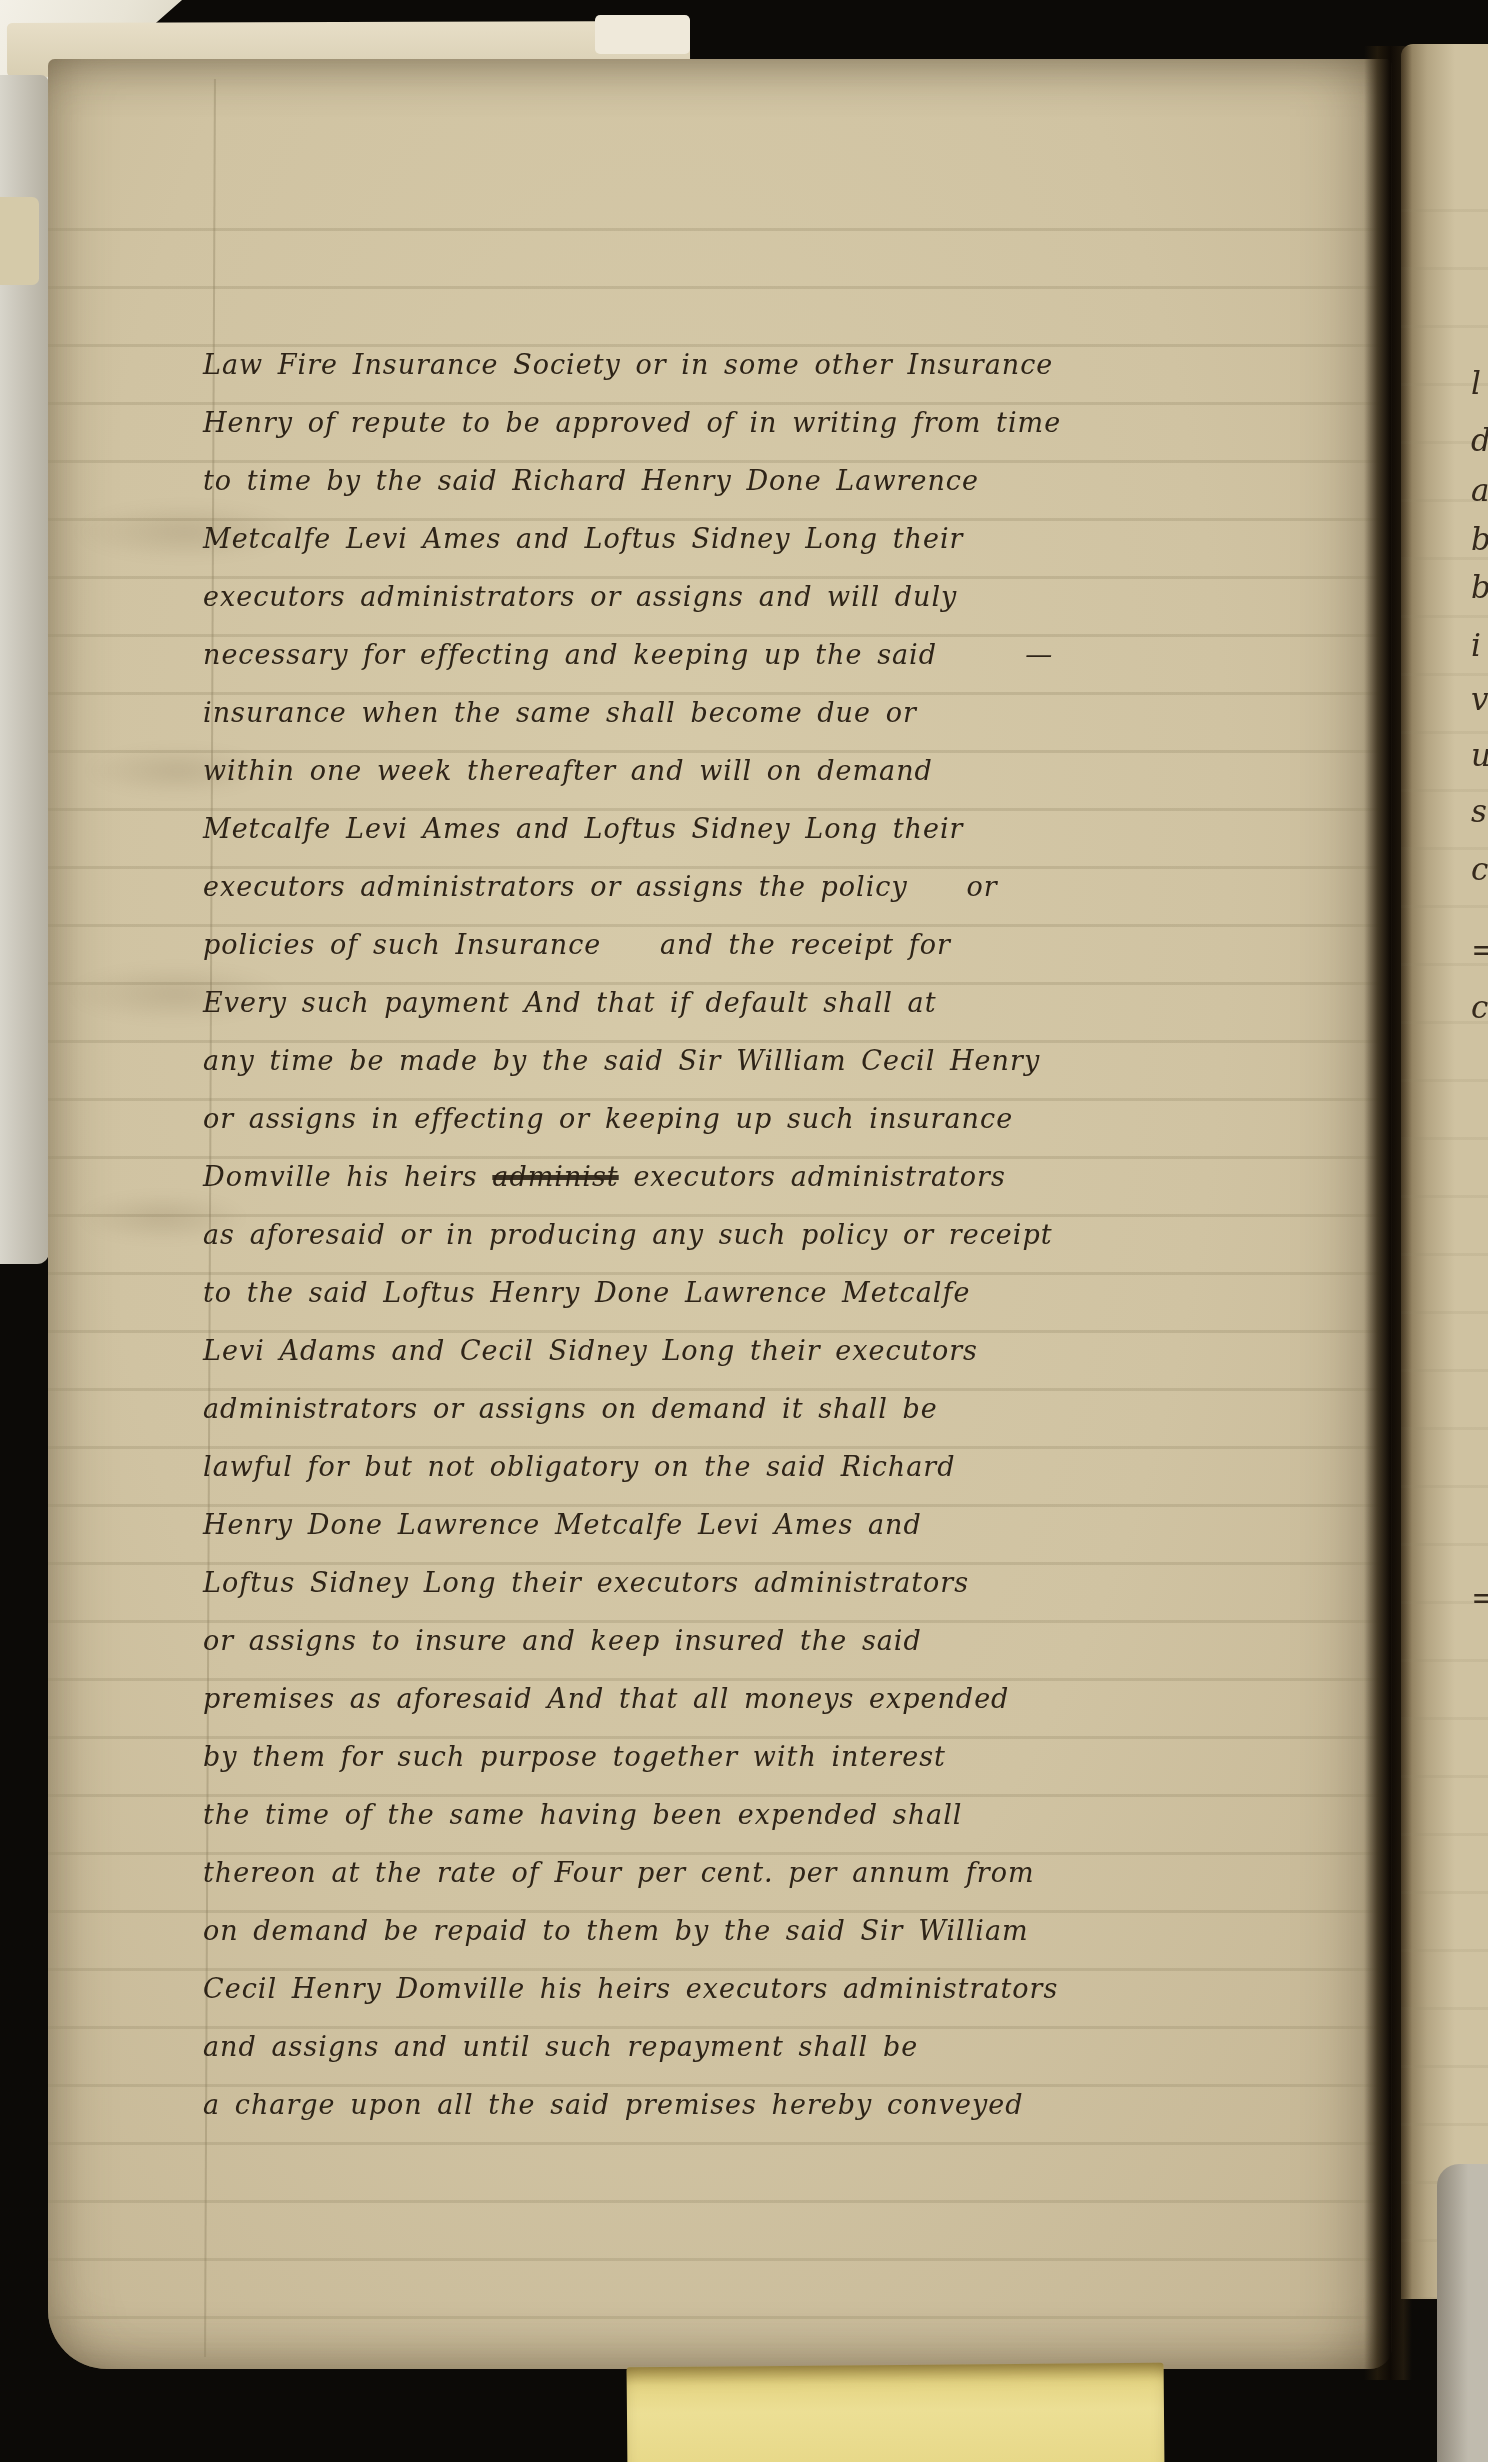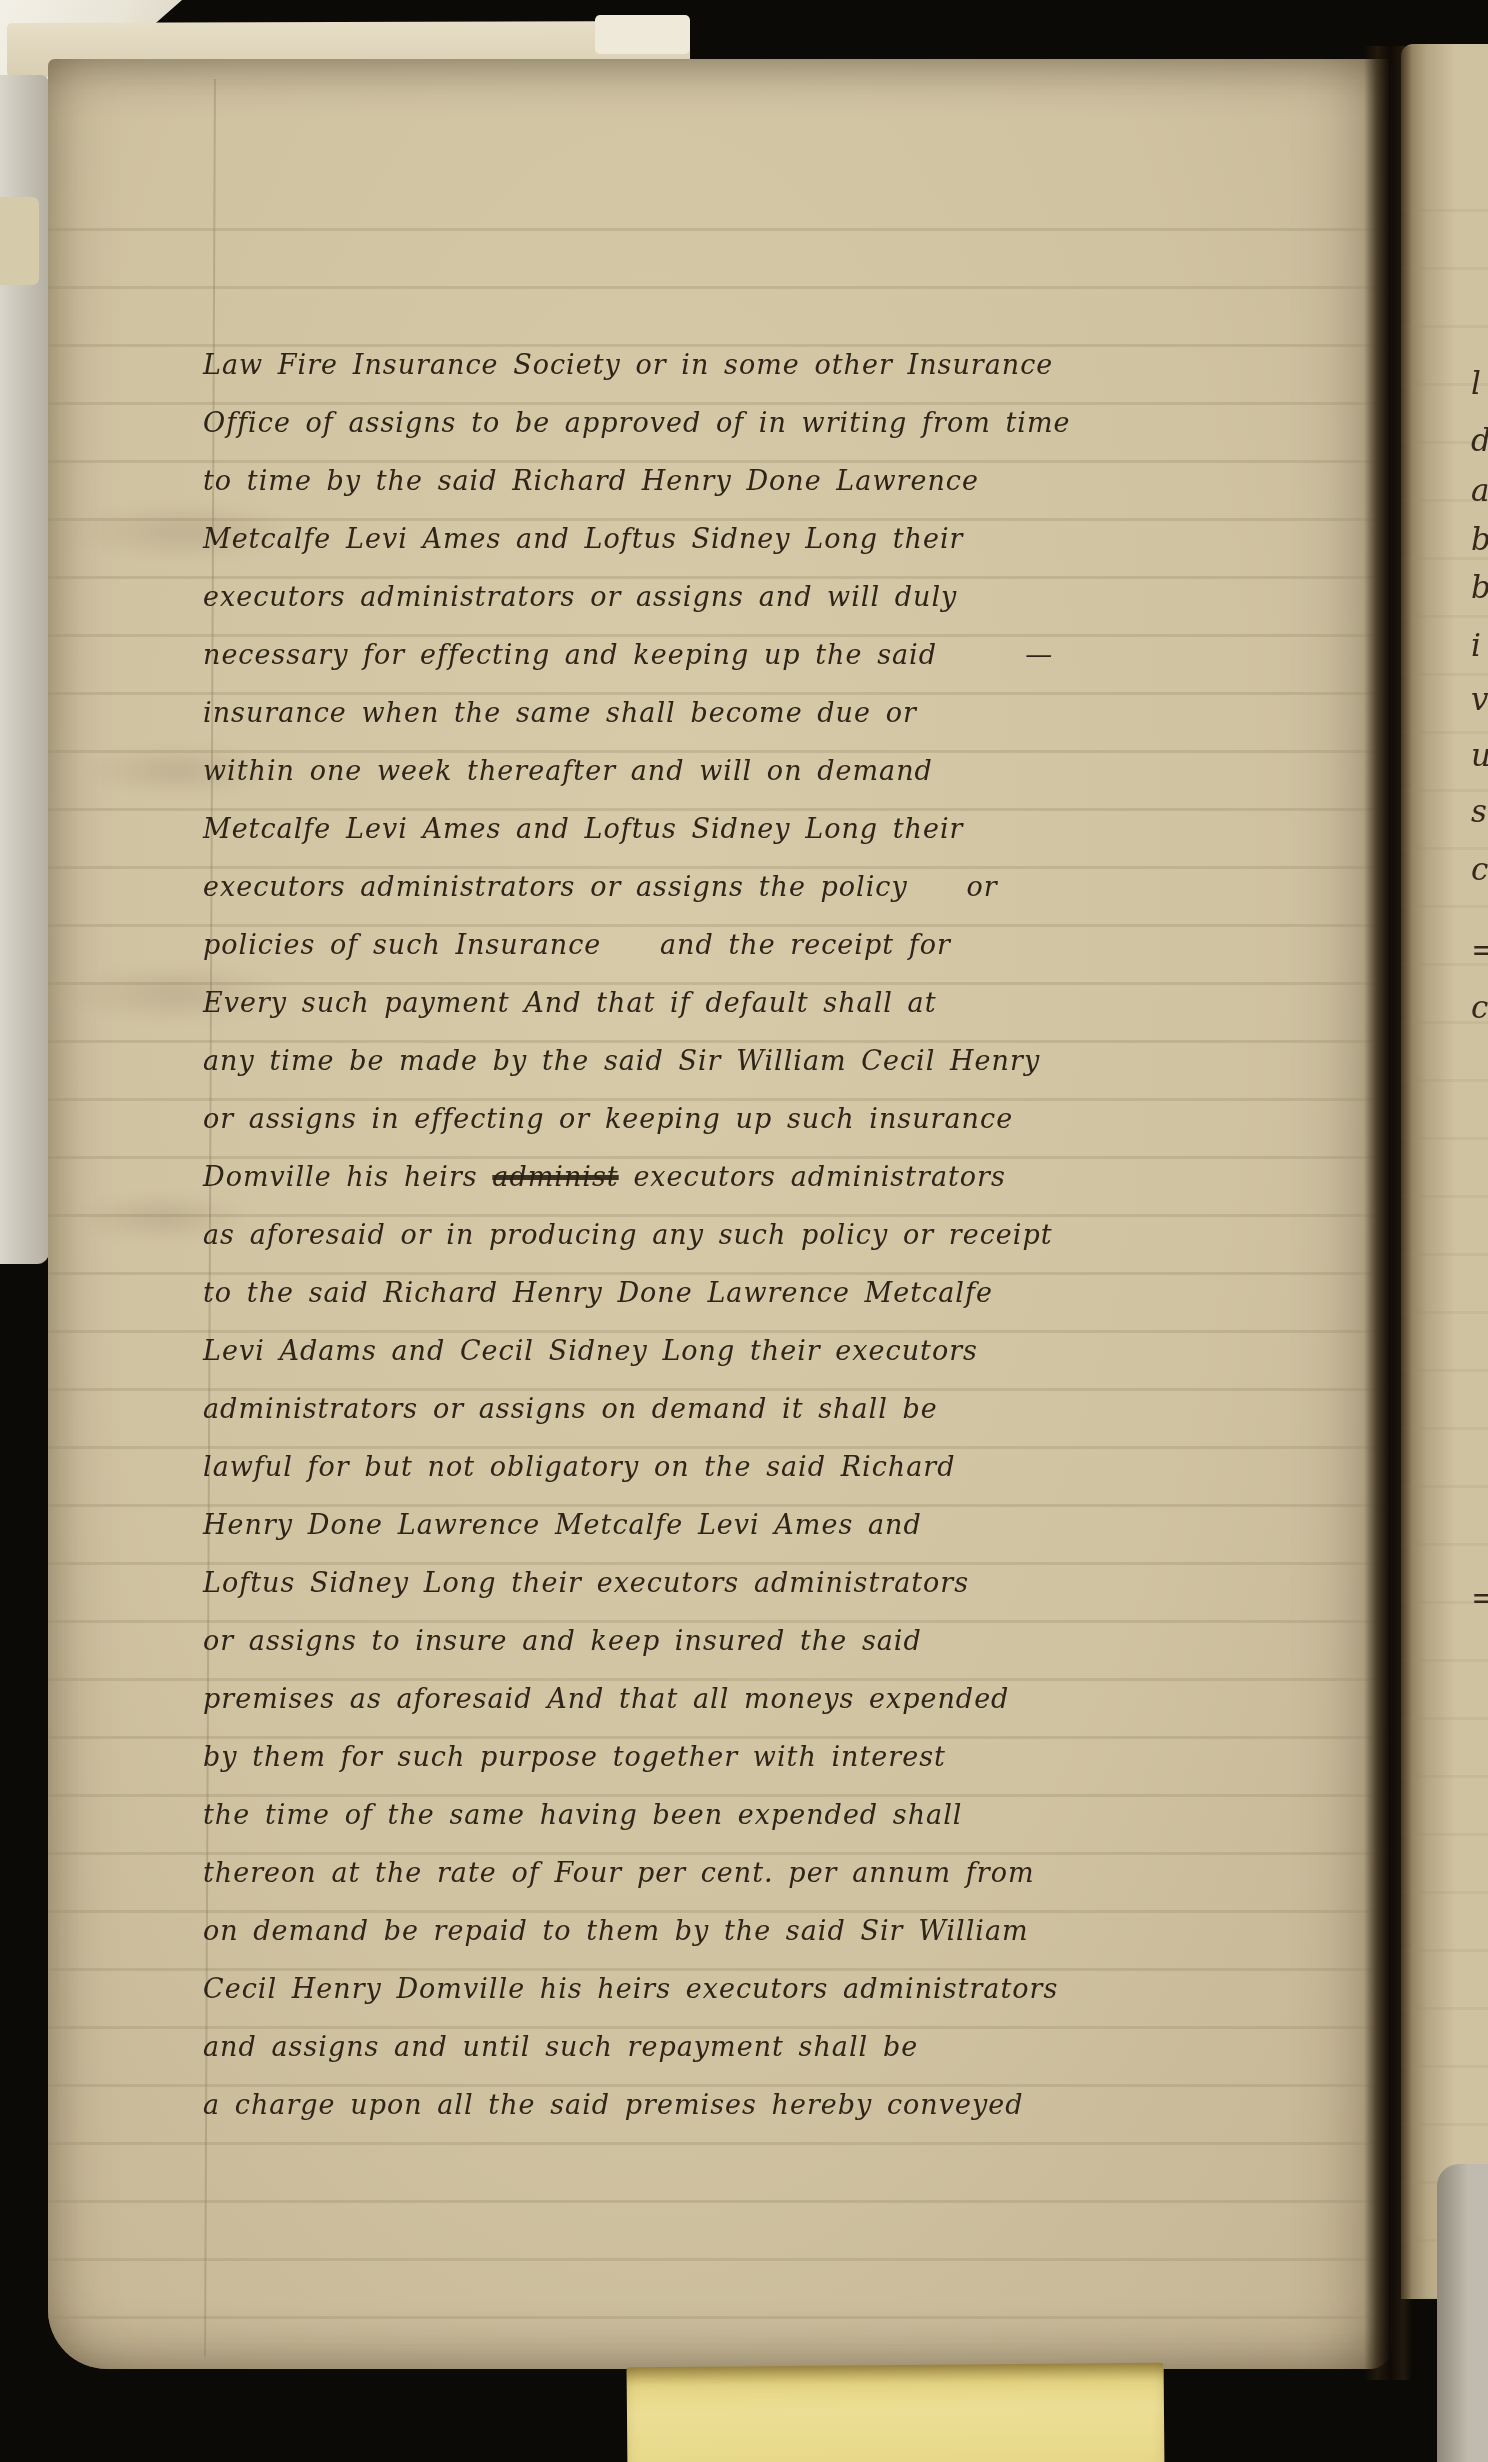--- a/index.html
+++ b/index.html
@@ -101,36 +101,36 @@
 
   <div class="main-page">
     <div class="rules-main"></div>
     <div class="margin-line"></div>
     <div class="ghost g1"></div>
     <div class="ghost g2"></div>
     <div class="ghost g3"></div>
     <div class="ghost g4"></div>
     <div class="text-block" id="lines">
         <div class="line">Law Fire Insurance Society or in some other Insurance</div>
-        <div class="line">Office of assigns to be approved of in writing from time</div>
+        <div class="line">Henry of repute to be approved of in writing from time</div>
         <div class="line">to time by the said Richard Henry Done Lawrence</div>
         <div class="line">Metcalfe Levi Ames and Loftus Sidney Long their</div>
         <div class="line">executors administrators or assigns and will duly</div>
         <div class="line">necessary for effecting and keeping up the said      —</div>
         <div class="line">insurance when the same shall become due or</div>
         <div class="line">within one week thereafter and will on demand</div>
         <div class="line">Metcalfe Levi Ames and Loftus Sidney Long their</div>
         <div class="line">executors administrators or assigns the policy    or</div>
         <div class="line">policies of such Insurance    and the receipt for</div>
         <div class="line">Every such payment And that if default shall at</div>
         <div class="line">any time be made by the said Sir William Cecil Henry</div>
         <div class="line">or assigns in effecting or keeping up such insurance</div>
         <div class="line"><span>Domville his heirs </span><span class="struck">administ</span><span> executors administrators</span></div>
         <div class="line">as aforesaid or in producing any such policy or receipt</div>
-        <div class="line">to the said Richard Henry Done Lawrence Metcalfe</div>
+        <div class="line">to the said Loftus Henry Done Lawrence Metcalfe</div>
         <div class="line">Levi Adams and Cecil Sidney Long their executors</div>
         <div class="line">administrators or assigns on demand it shall be</div>
         <div class="line">lawful for but not obligatory on the said Richard</div>
         <div class="line">Henry Done Lawrence Metcalfe Levi Ames and</div>
         <div class="line">Loftus Sidney Long their executors administrators</div>
         <div class="line">or assigns to insure and keep insured the said</div>
         <div class="line">premises as aforesaid And that all moneys expended</div>
         <div class="line">by them for such purpose together with interest</div>
         <div class="line">the time of the same having been expended shall</div>
         <div class="line">thereon at the rate of Four per cent. per annum from</div>

